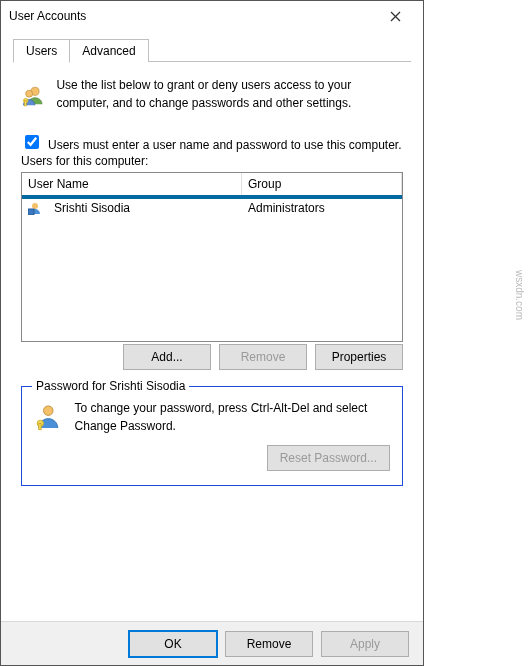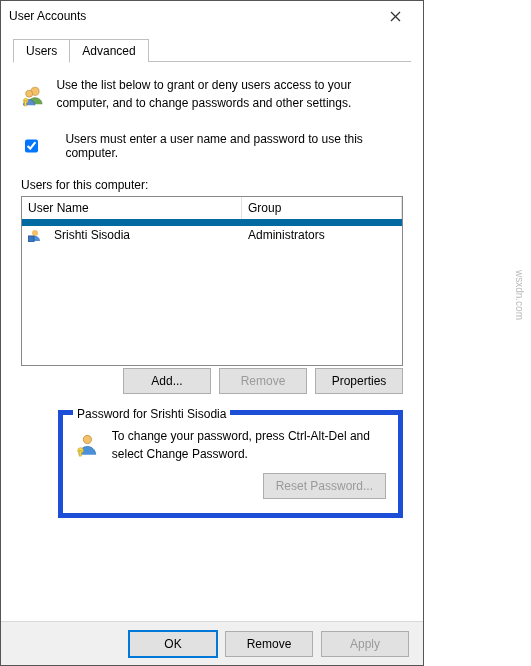--- a/index.html
+++ b/index.html
@@ -70,38 +70,38 @@
     flex-direction: column;
   }
   .intro-row {
     display: flex;
     gap: 12px;
     margin-bottom: 16px;
   }
   .intro-text { line-height: 1.5; }
   .check-row {
     display: flex;
-    align-items: center;
-    gap: 24px;
-    margin-bottom: 18px;
+    align-items: flex-end;
+    gap: 6px;
+    margin-bottom: 2px;
   }
   input[type="checkbox"] {
     width: 14px; height: 14px;
   }
   .list-label { margin-bottom: 4px; }
   .userlist {
     border: 1px solid #888;
     height: 170px;
     background: #fff;
     overflow: hidden;
   }
   .col-headers {
     display: flex;
     background: #fff;
-    border-bottom: 7px solid #0369a1;
+    border-bottom: 4px solid #0369a1;
   }
   .col-headers div {
     padding: 4px 6px;
     border-right: 1px solid #e0e0e0;
   }
   .col1 { width: 220px; }
   .col2 { flex: 1; }
   .user-row {
     display: flex;
     padding: 2px 6px;
@@ -126,25 +126,24 @@
   }
   button.winbtn:disabled {
     color: #9a9a9a;
     cursor: default;
   }
   button.default {
     border: 1px solid #0078d7;
     outline: 1px solid #0078d7;
   }
   .fieldset {
-    border: 5px solid #1d4ed8;
+    border: 1px solid #1d4ed8;
     margin-top: 16px;
     padding: 12px 12px 14px 12px;
     position: relative;
-    margin-left: 37px;
   }
   .fieldset-label {
     position: absolute;
     top: -8px; left: 10px;
     background: #fff;
     padding: 0 4px;
     font-size: 12px;
   }
   .pw-row { display: flex; gap: 12px; }
   .pw-text { line-height: 1.5; }

